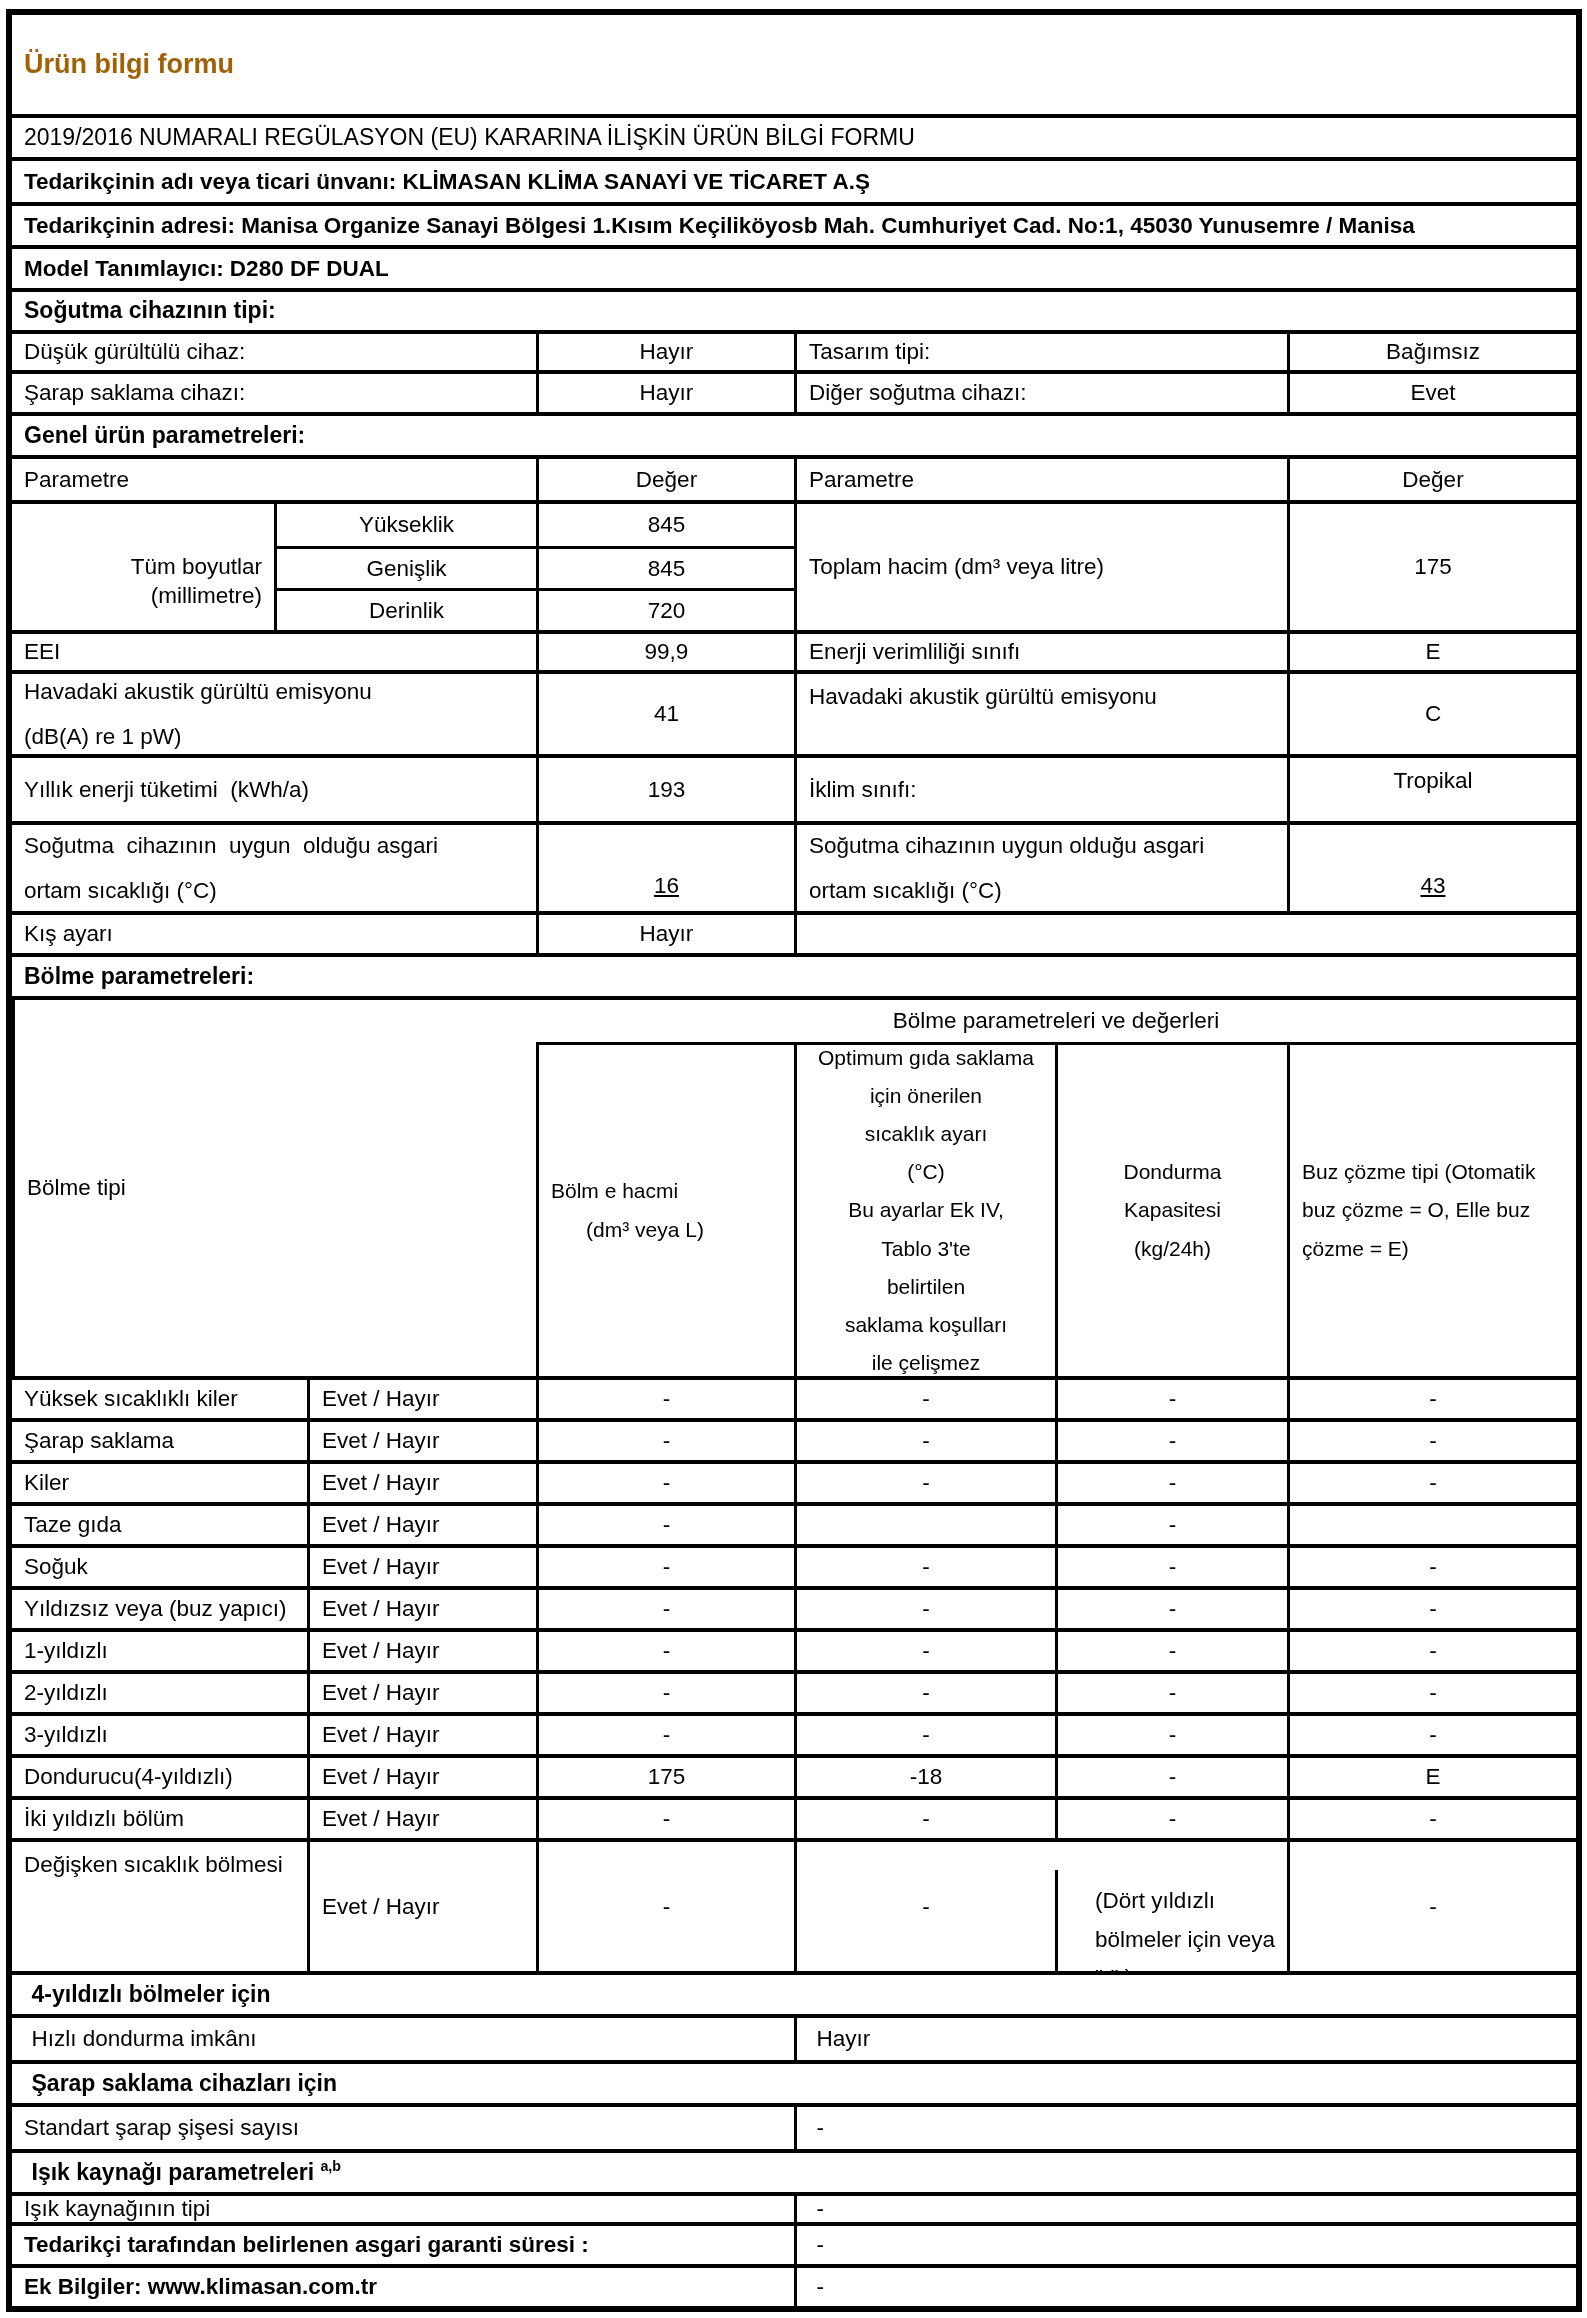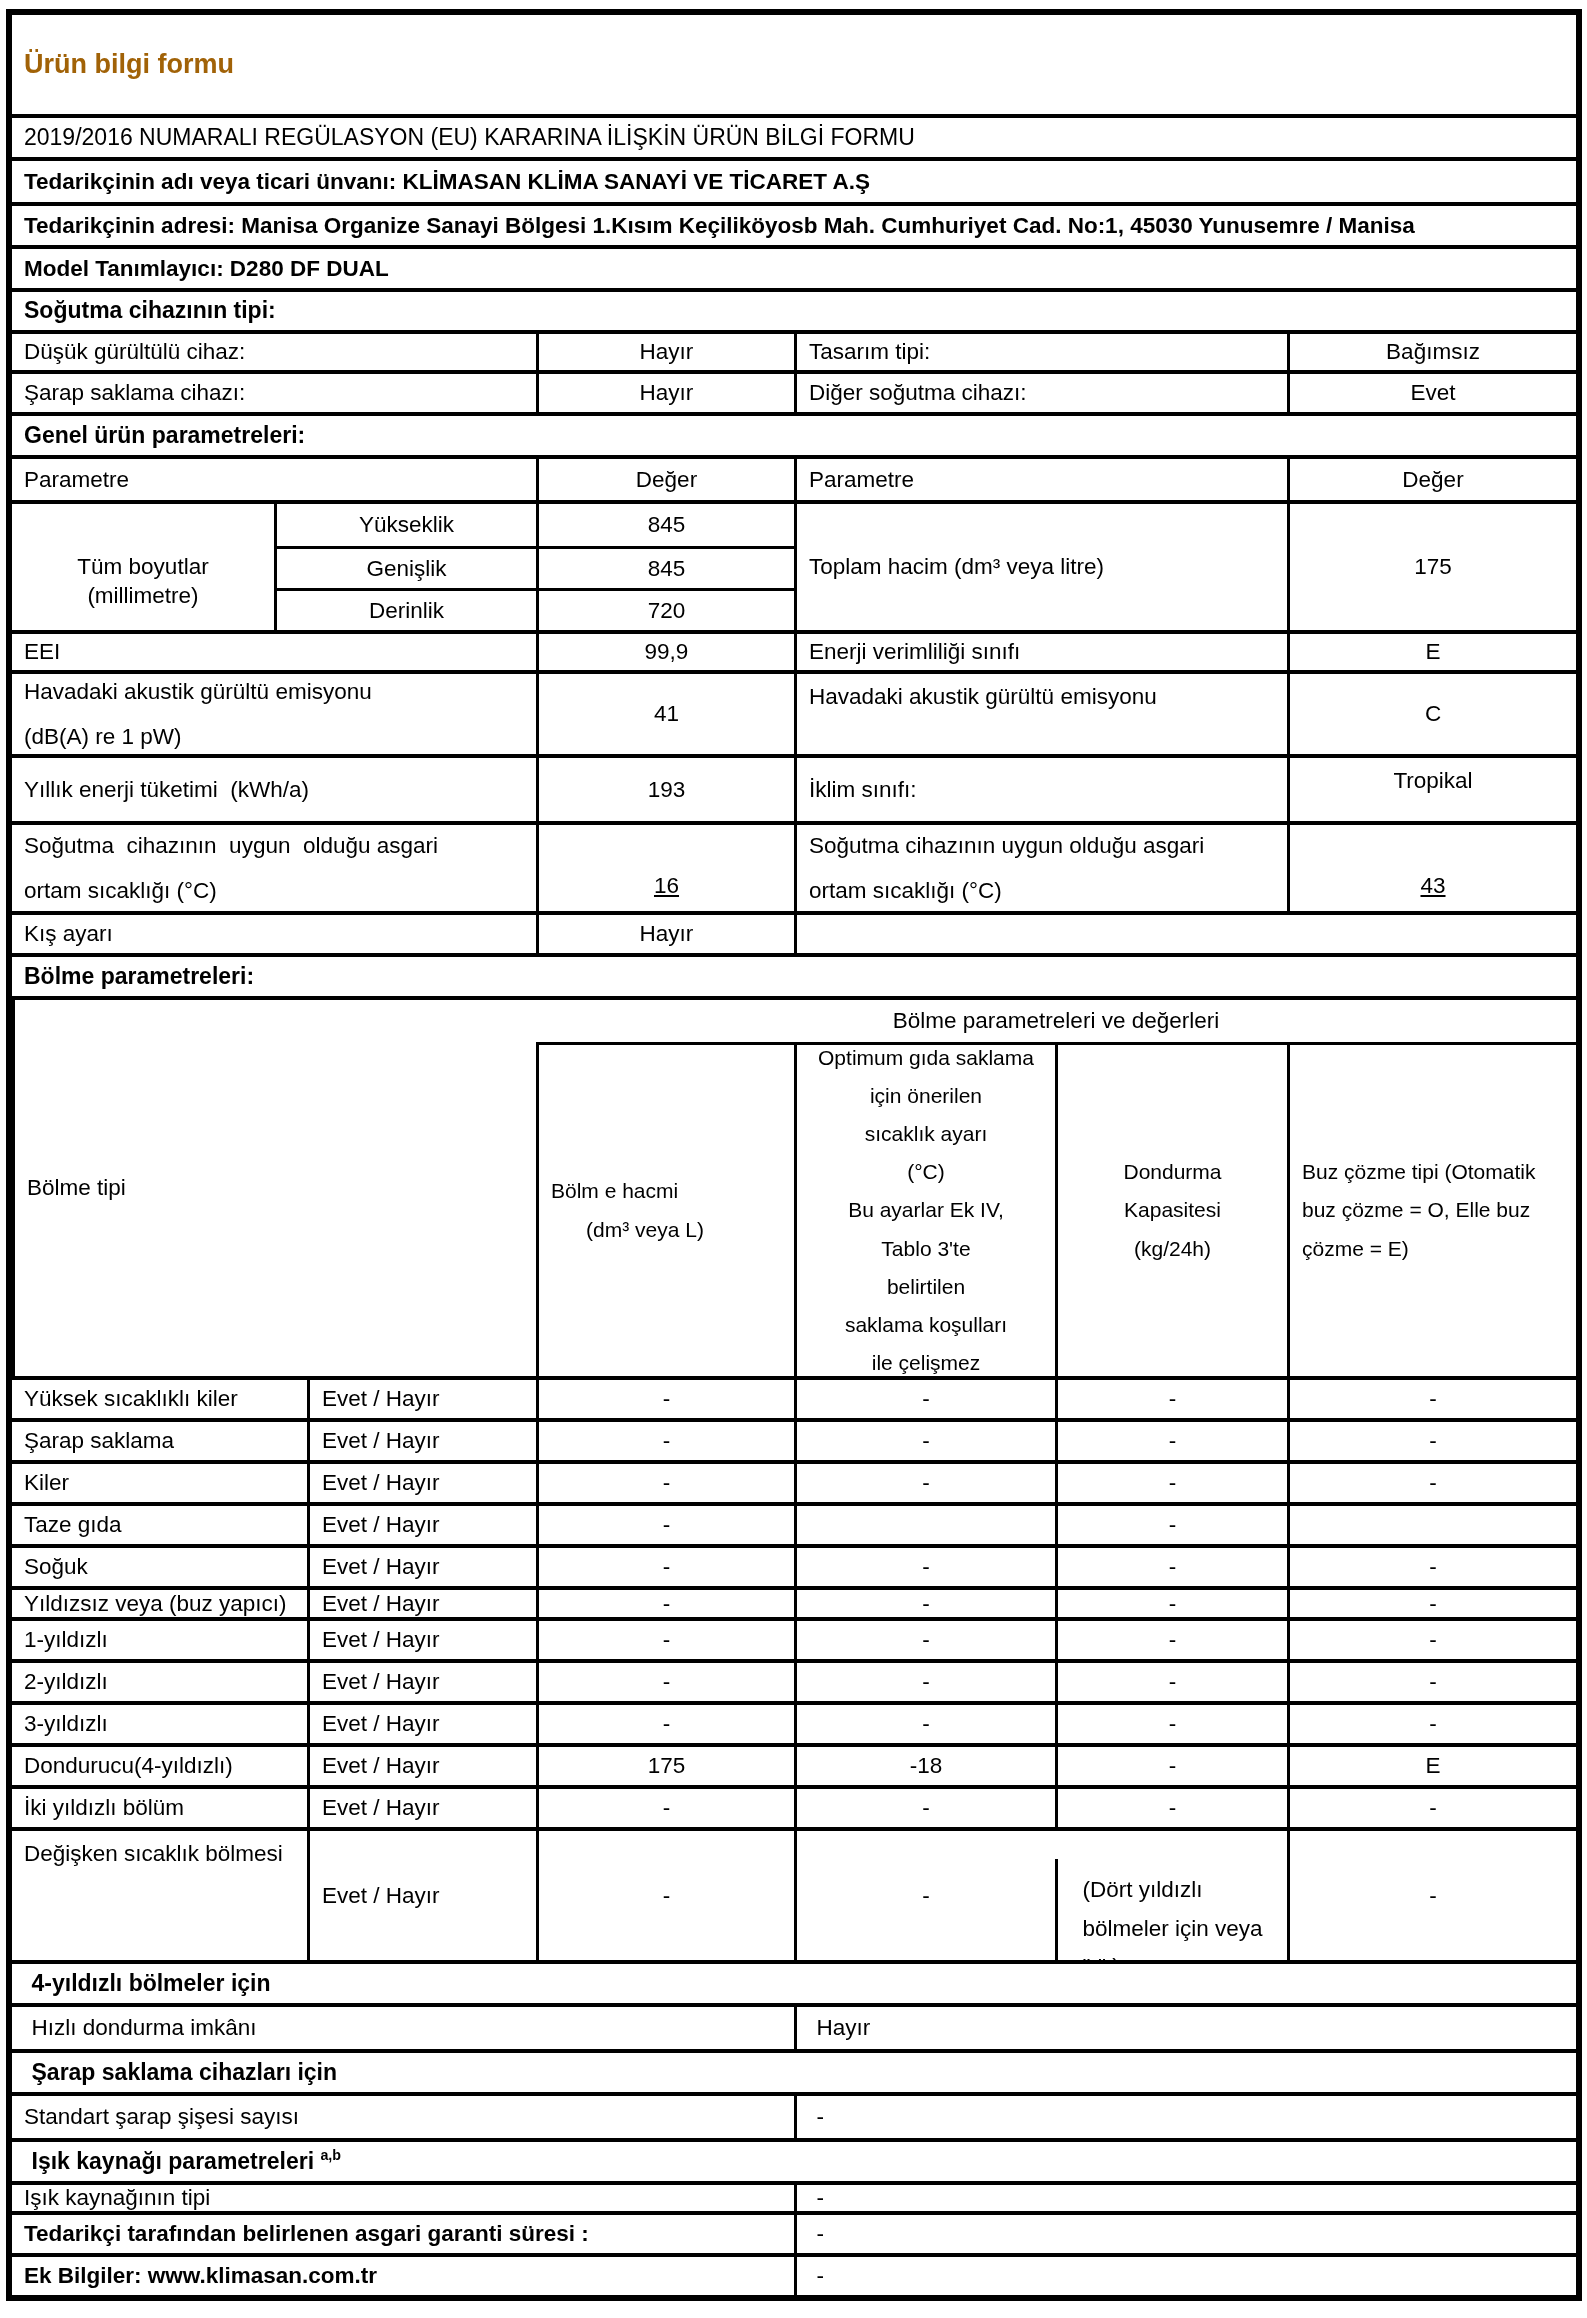--- a/index.html
+++ b/index.html
@@ -39,21 +39,21 @@
   .row > .c:first-child { border-left: none; }
   .lab { justify-content: flex-start; text-align: left; }
   .val { justify-content: center; text-align: center; padding: 3px 6px; }
   .sech { font-weight: bold; font-size: 23px; }
   .boldlab { font-weight: bold; }
   .form-title { color: #a16207; font-size: 27px; font-weight: bold; }
   .reg-title { font-size: 23px; }
   .lh2 { line-height: 2; }
   .lh18 { line-height: 1.82; font-size: 21px; }
   .col { flex-direction: column; justify-content: center; }
-  .col.lab { align-items: center; margin-top: 28px; }
+  .col.lab { align-items: flex-end; margin-top: 28px; }
   .va-start { align-items: flex-start; padding-top: 7.5px; }
   .va-end { align-items: flex-end; padding-bottom: 10.5px; text-decoration: underline; }
   .bt { border-top: 3.7px solid #000000; }
   .ind { padding-left: 19.5px; }
   sup { font-size: 0.62em; line-height: 0; }
 </style>
 </head>
 <body>
 
 <div class="page">
@@ -217,21 +217,21 @@
     <div class="c val"></div>
   </div>
   <div class="row g6" style="height:42px">
     <div class="c lab">Soğuk</div>
     <div class="c lab">Evet / Hayır</div>
     <div class="c val">-</div>
     <div class="c val">-</div>
     <div class="c val">-</div>
     <div class="c val">-</div>
   </div>
-  <div class="row g6" style="height:31px">
+  <div class="row g6" style="height:42px">
     <div class="c lab">Yıldızsız veya (buz yapıcı)</div>
     <div class="c lab">Evet / Hayır</div>
     <div class="c val">-</div>
     <div class="c val">-</div>
     <div class="c val">-</div>
     <div class="c val">-</div>
   </div>
   <div class="row g6" style="height:42px">
     <div class="c lab">1-yıldızlı</div>
     <div class="c lab">Evet / Hayır</div>

